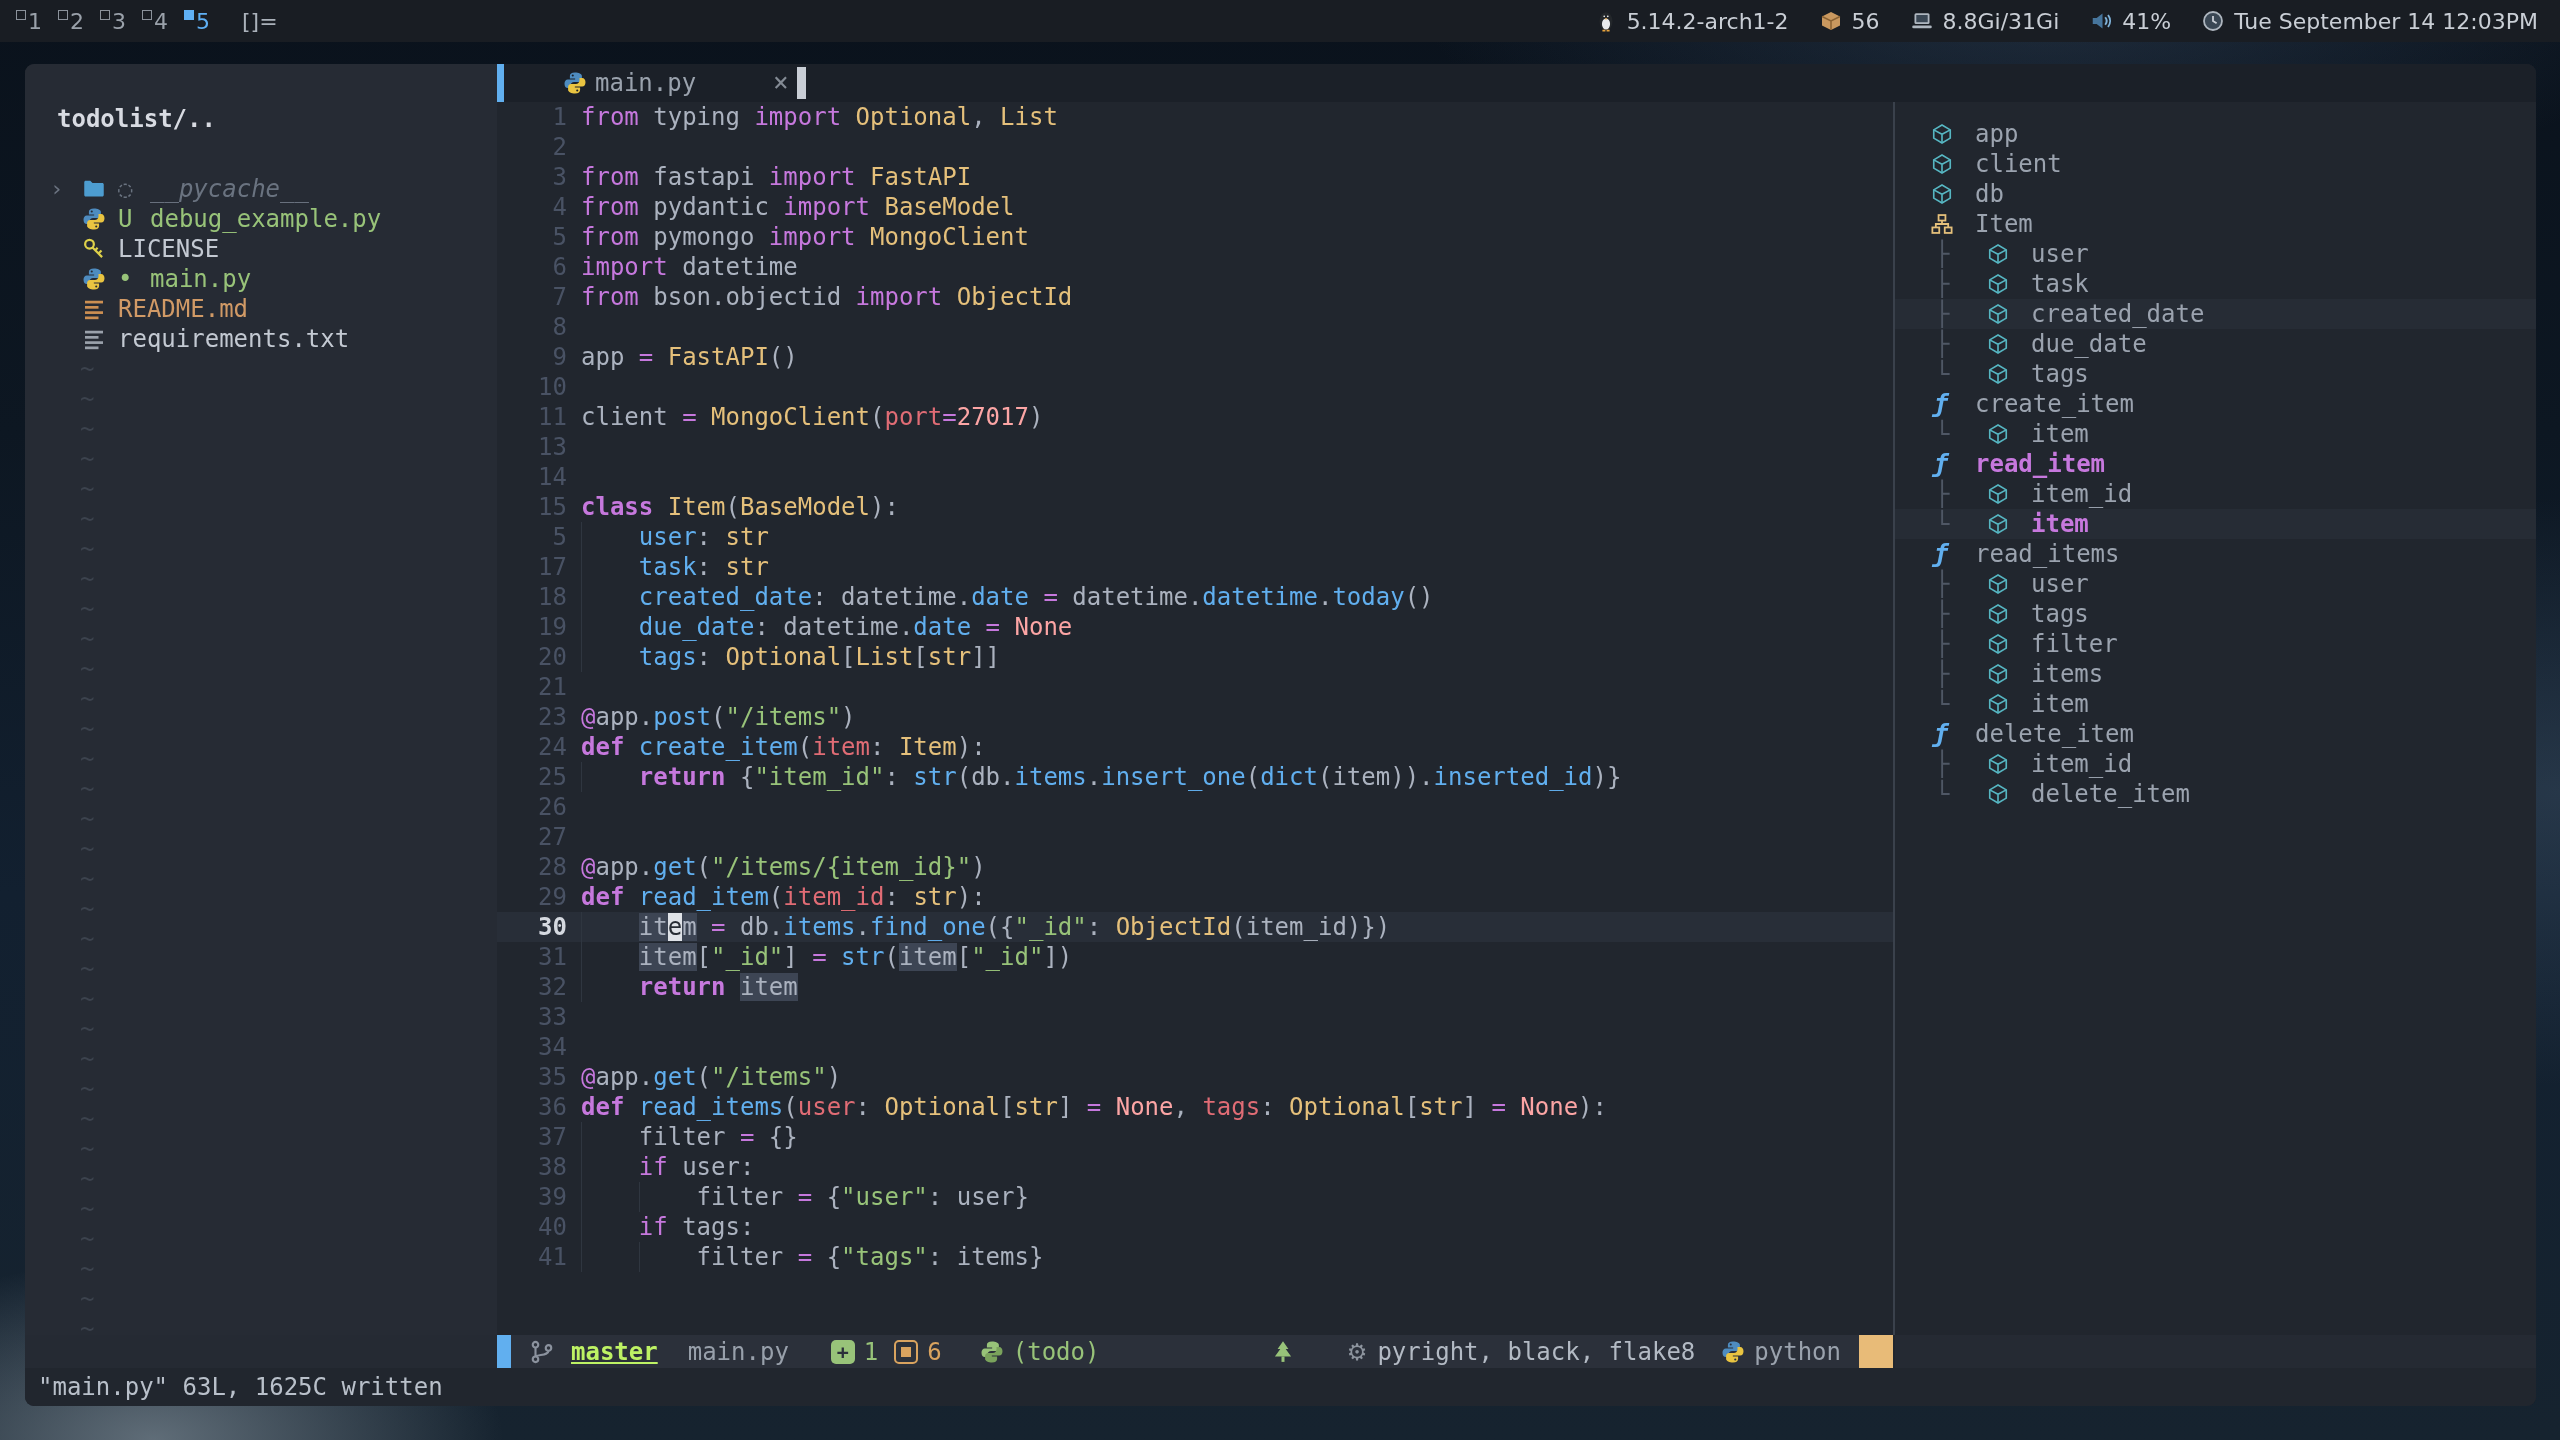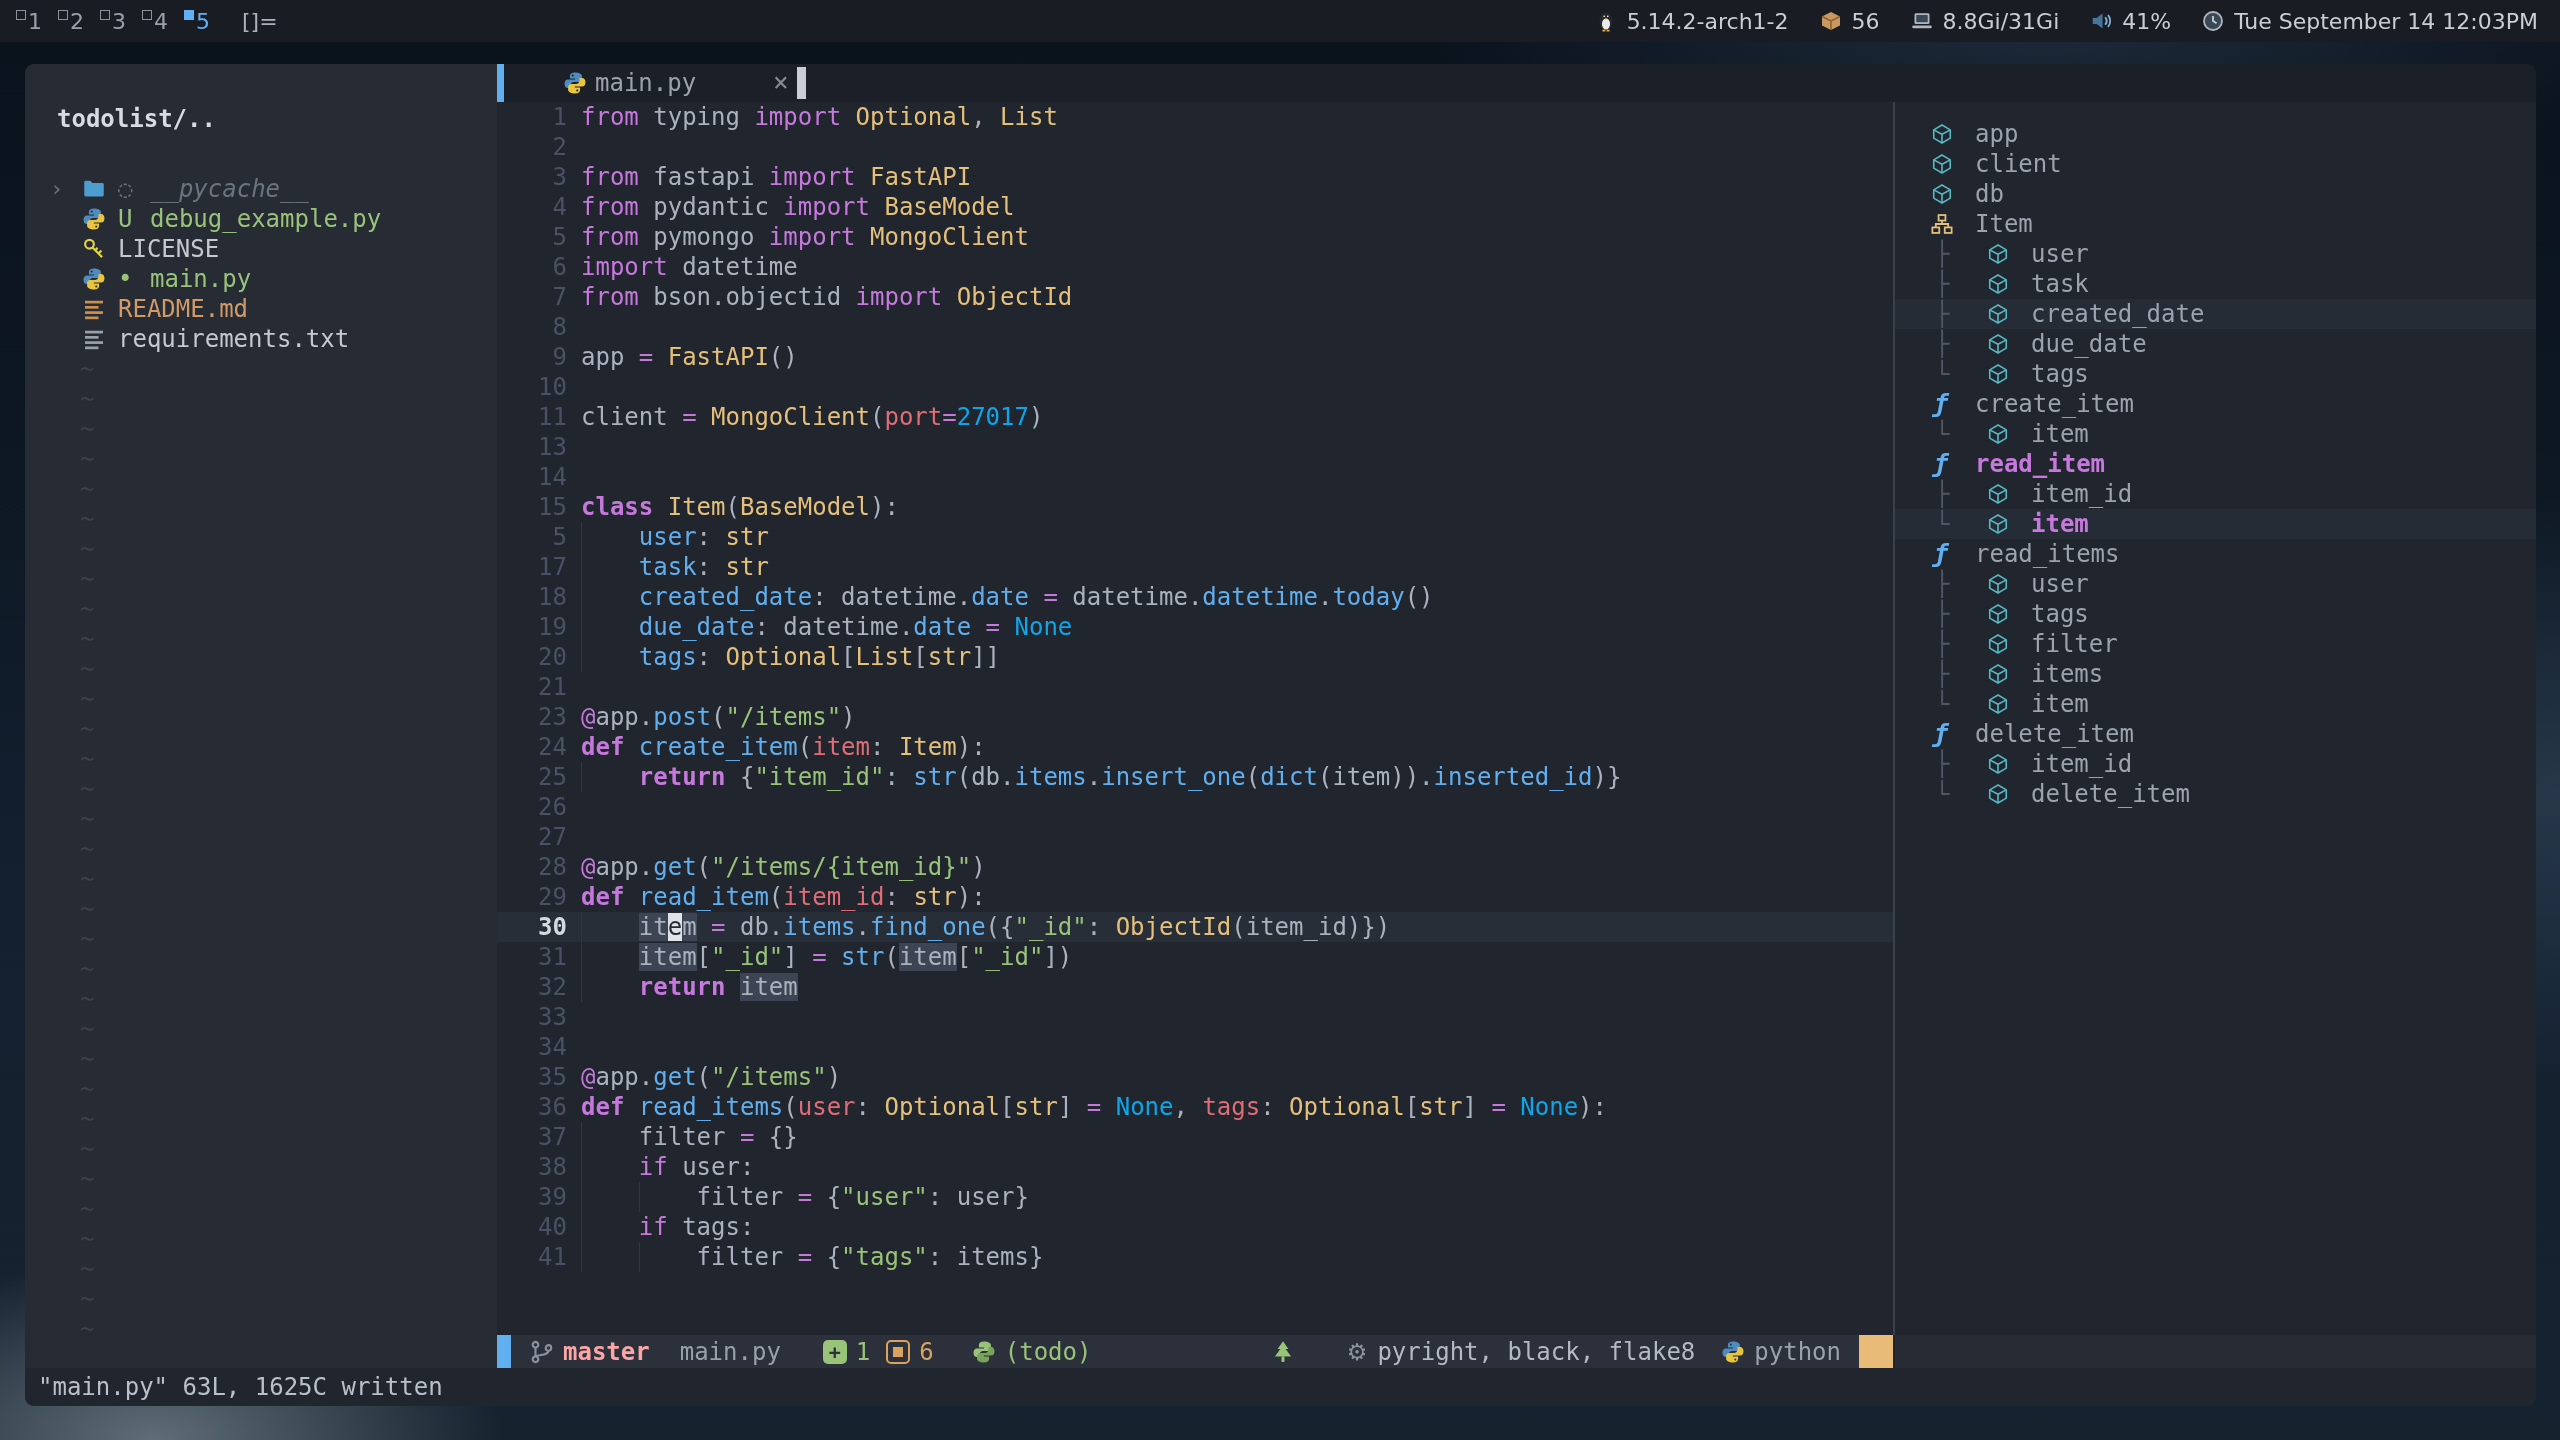--- a/index.html
+++ b/index.html
@@ -48,21 +48,21 @@
   .tab-cursor{position:absolute;left:300px;top:3px;width:9px;height:32px;background:#c9ced6;}
   
   .code{position:absolute;left:472px;top:38px;width:1396px;height:1233px;background:#21262e;}
   .cline{position:relative;height:30px;line-height:30px;font-size:24px;white-space:pre;}
   .cline.cursorline{background:#282e38;}
   .lnum{position:absolute;left:0;top:0;width:70px;text-align:right;color:#495264;}
   .cursorline .lnum{color:#d5d9e0;font-weight:bold;}
   .ltext{position:absolute;left:84px;top:0;}
   .guide{position:absolute;top:0;width:1px;height:30px;background:#2f3640;}
   .tk-kw{color:#c678dd}.tk-kwb{color:#c678dd;font-weight:bold}.tk-fn{color:#61afef}
-  .tk-ty{color:#e5c07b}.tk-st{color:#98c379}.tk-pa{color:#e06c75}.tk-nu{color:#0ea5e9}
+  .tk-ty{color:#e5c07b}.tk-st{color:#98c379}.tk-pa{color:#e06c75}.tk-nu{color:#fca5a5}
   .tk-fg{color:#abb2bf}
   .tk-hl{background:#3d4554;color:#abb2bf}
   .tk-cur{background:#dfe2e7;color:#262b33}
   
   .vsep{position:absolute;left:1868px;top:38px;width:2px;height:1233px;background:#3a414c;}
   .outline{position:absolute;left:1870px;top:38px;width:641px;height:1233px;background:#21262e;
     padding-top:17px;box-sizing:border-box;font-size:24px;color:#9ba3af;}
   .orow{position:relative;height:30px;line-height:30px;white-space:nowrap;}
   .orow.hl{background:#262c35;}
   .oconn{position:absolute;left:40px;color:#4f5765;}
@@ -74,21 +74,21 @@
   .olabel{position:absolute;}
   .olabel.d0{left:80px}.olabel.d1{left:136px}
   .olabel.cur{color:#c678dd;font-weight:bold;}
   .outline-sl{position:absolute;left:1870px;top:1271px;width:641px;height:33px;background:#252a33;}
   
   .statusline{position:absolute;left:472px;top:1271px;width:1396px;height:33px;background:#2b303a;
     display:flex;align-items:center;font-size:24px;color:#9aa2ad;}
   .sl-mode{width:14px;height:33px;background:#61afef;flex:none;}
   .sl-branchicon{margin-left:18px;}
   .sl-branchicon svg{width:26px;height:26px;display:block;}
-  .sl-branch{margin-left:8px;font-weight:bold;color:#fca5a5;}
+  .sl-branch{margin-left:16px;font-weight:bold;color:#bef264;text-decoration:underline;}
   .sl-file{margin-left:30px;color:#98a0ab;}
   .diagbox{margin-left:42px;width:24px;height:24px;border-radius:5px;background:#98c379;flex:none;
     color:#2b303a;font-weight:bold;text-align:center;line-height:24px;font-size:20px;}
   .sl-addcount{margin-left:9px;color:#98c379;}
   .chbox{margin-left:16px;width:24px;height:24px;border-radius:5px;border:2px solid #d9a35f;
     box-sizing:border-box;flex:none;position:relative;}
   .chbox i{position:absolute;left:5px;top:5px;width:10px;height:10px;background:#d9a35f;}
   .sl-chcount{margin-left:9px;color:#d9a35f;}
   .sl-pyicon{margin-left:38px;}
   .sl-pyicon svg,.sl-lang-icon svg{width:24px;height:24px;display:block;}

